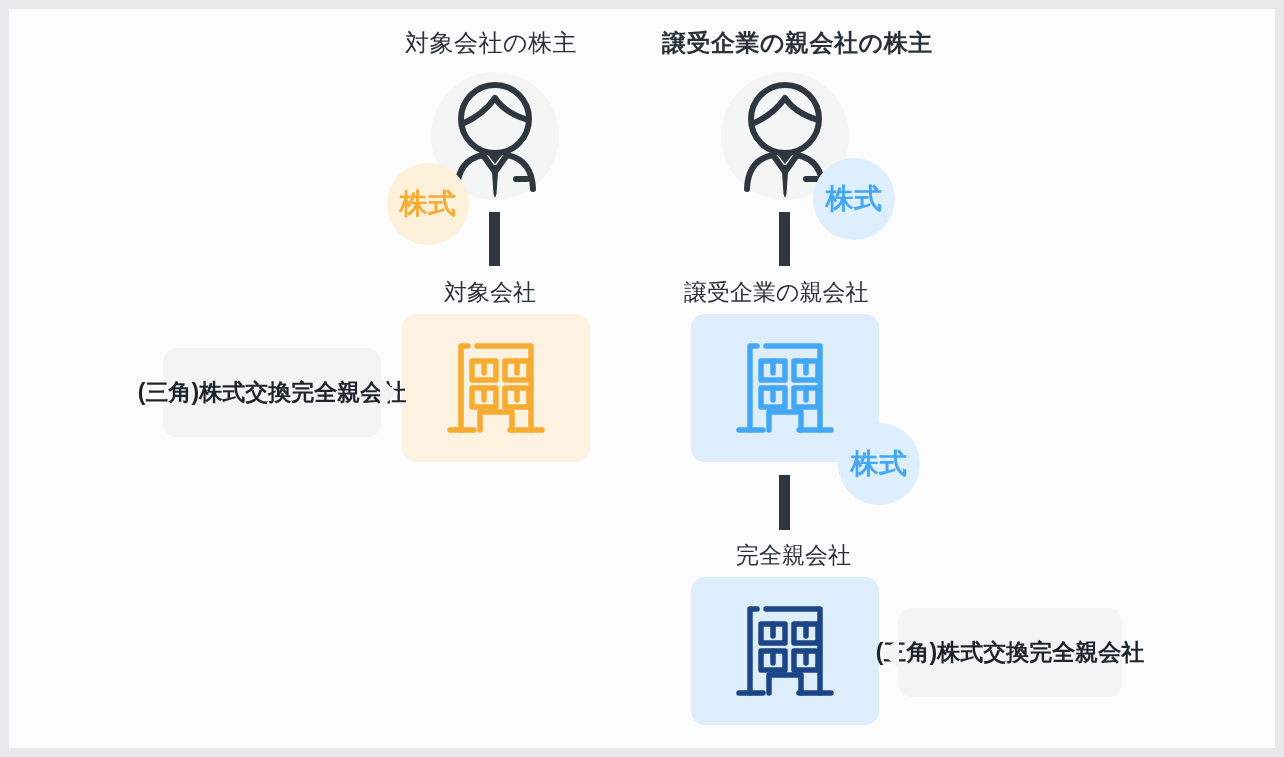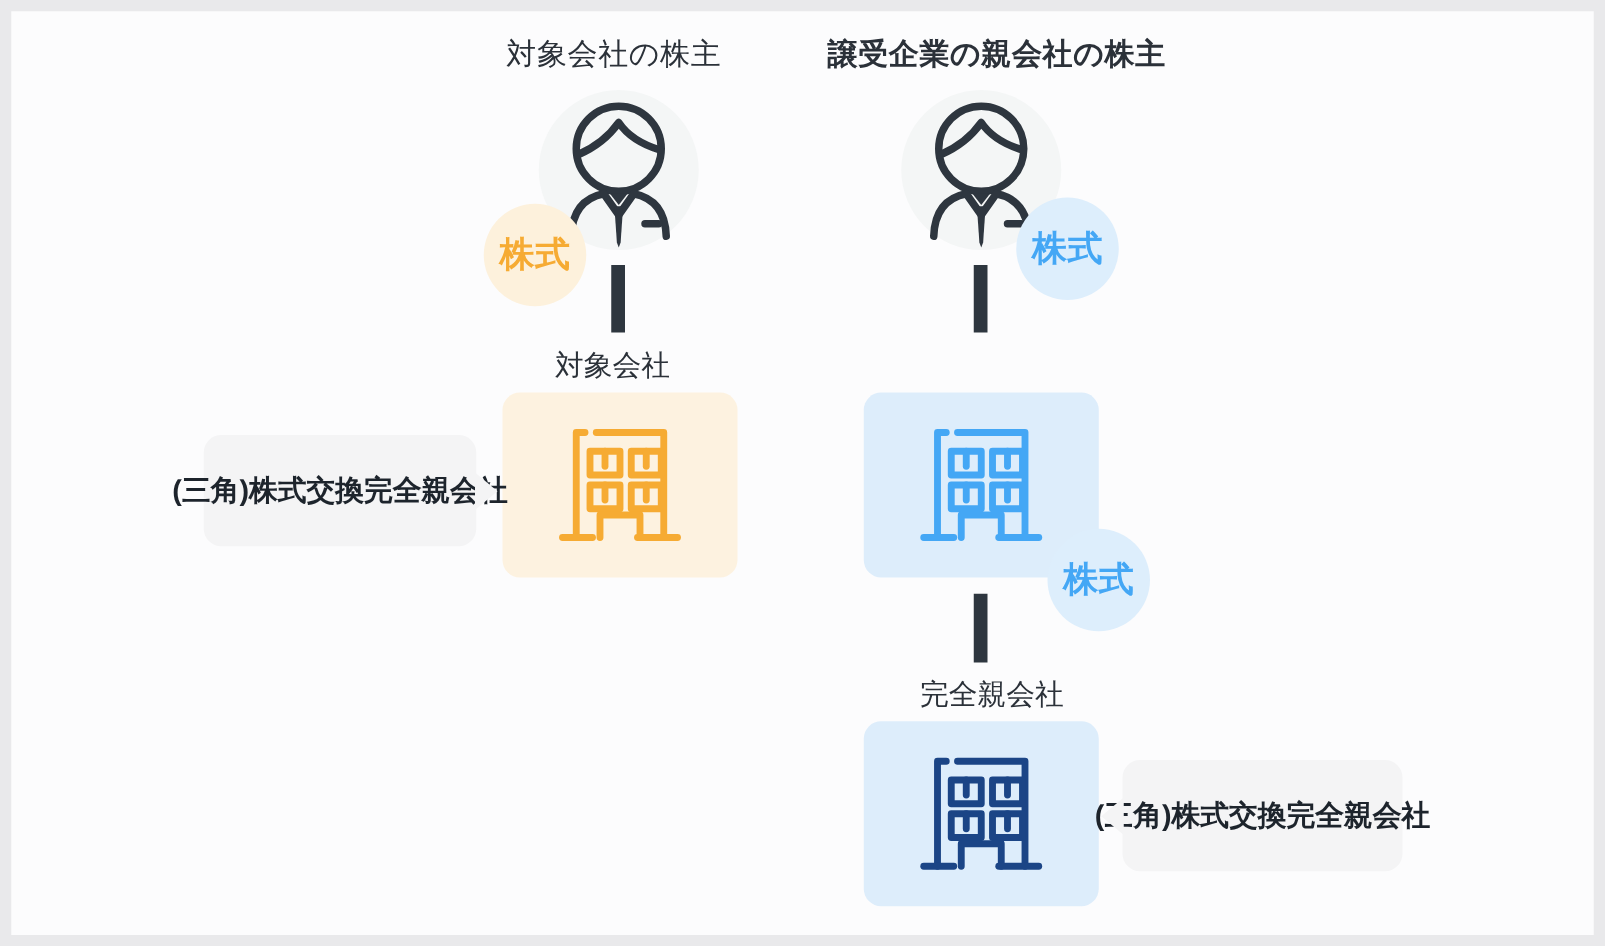--- a/index.html
+++ b/index.html
@@ -216,20 +216,21 @@
       <rect x="82" y="104" width="17" height="6" rx="3" fill="#2e363f"></rect>
     </svg>
   </div>
 
   <div class="badge blue" style="left:813px; top:158px;">
     <span>株式</span>
   </div>
 
   <div class="connector" style="left:779px; top:212px; height:54px;"></div>
 
+  <div class="co-label" style="left:684px; top:277px;">譲受企業の親会社</div>
 
   <div class="co-box sky" style="left:691px; top:314px;">
     <svg width="100" height="108" viewBox="0 0 100 108">
       <g fill="none" stroke="#44a7f5" stroke-width="5.5" stroke-linecap="round" stroke-linejoin="round">
         <path d="M22 12 L15 12 L15 96"></path>
         <path d="M31 12 L85 12 L85 96"></path>
         <rect x="26" y="27" width="24" height="19"></rect>
         <path d="M38 27 L38 39"></path>
         <rect x="59" y="27" width="24" height="19"></rect>
         <path d="M71 27 L71 39"></path>

